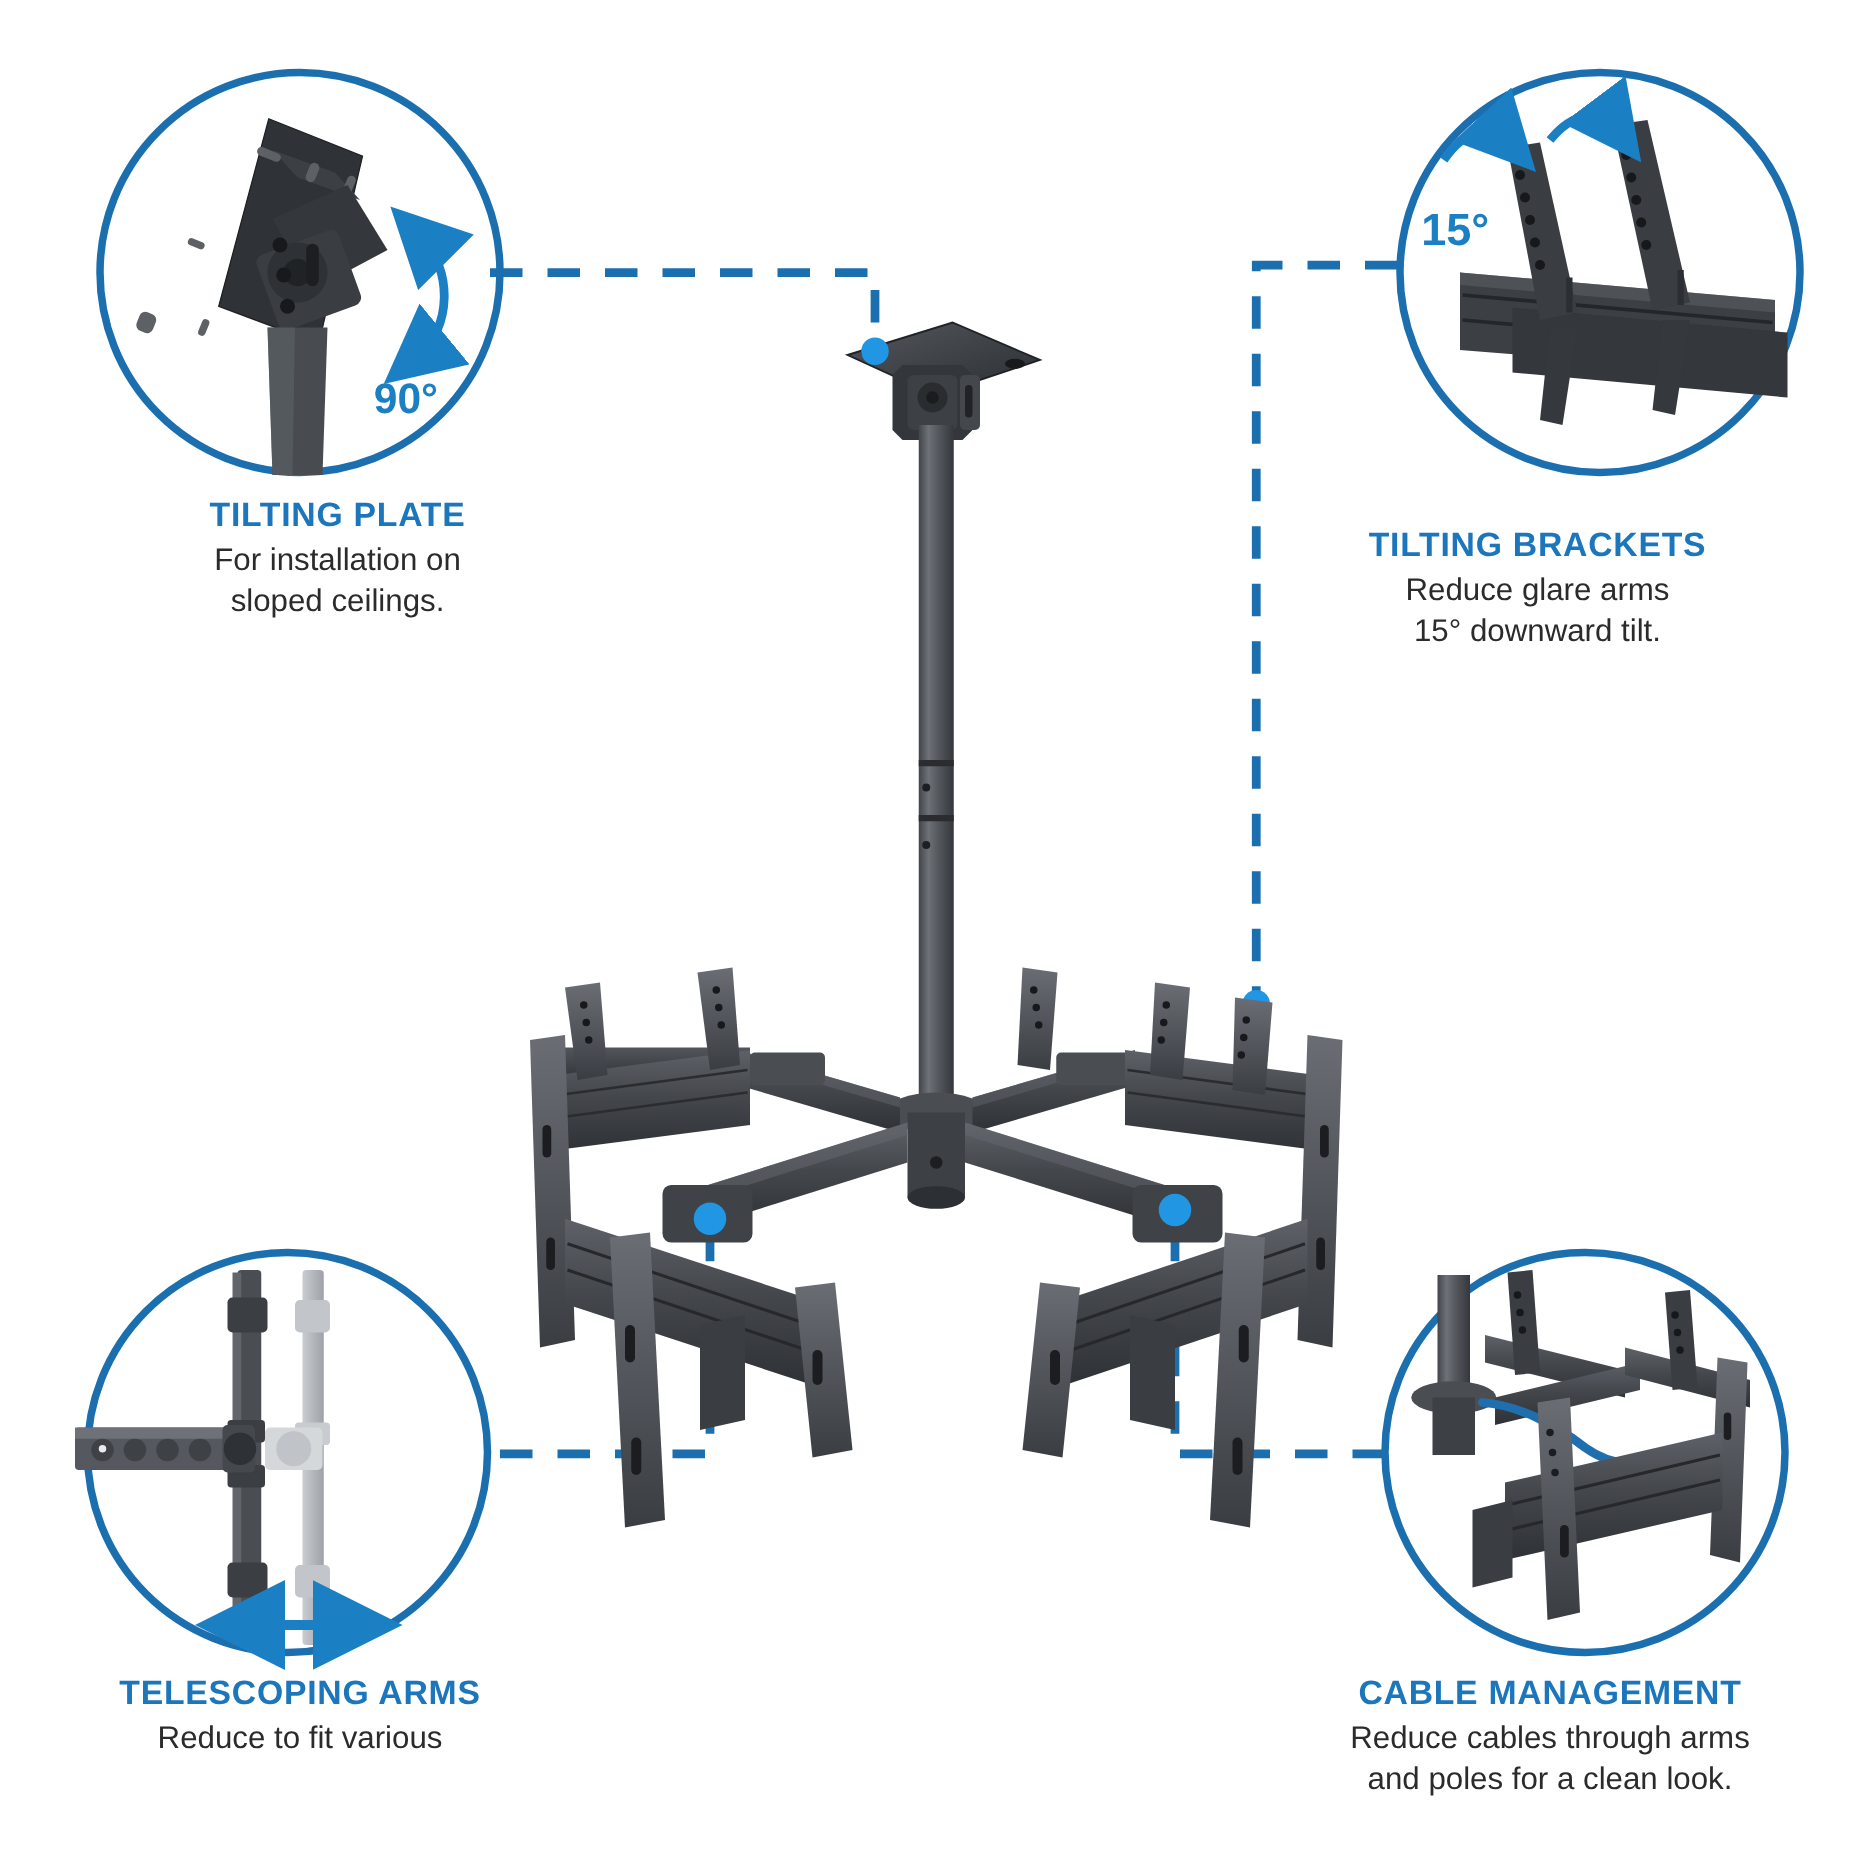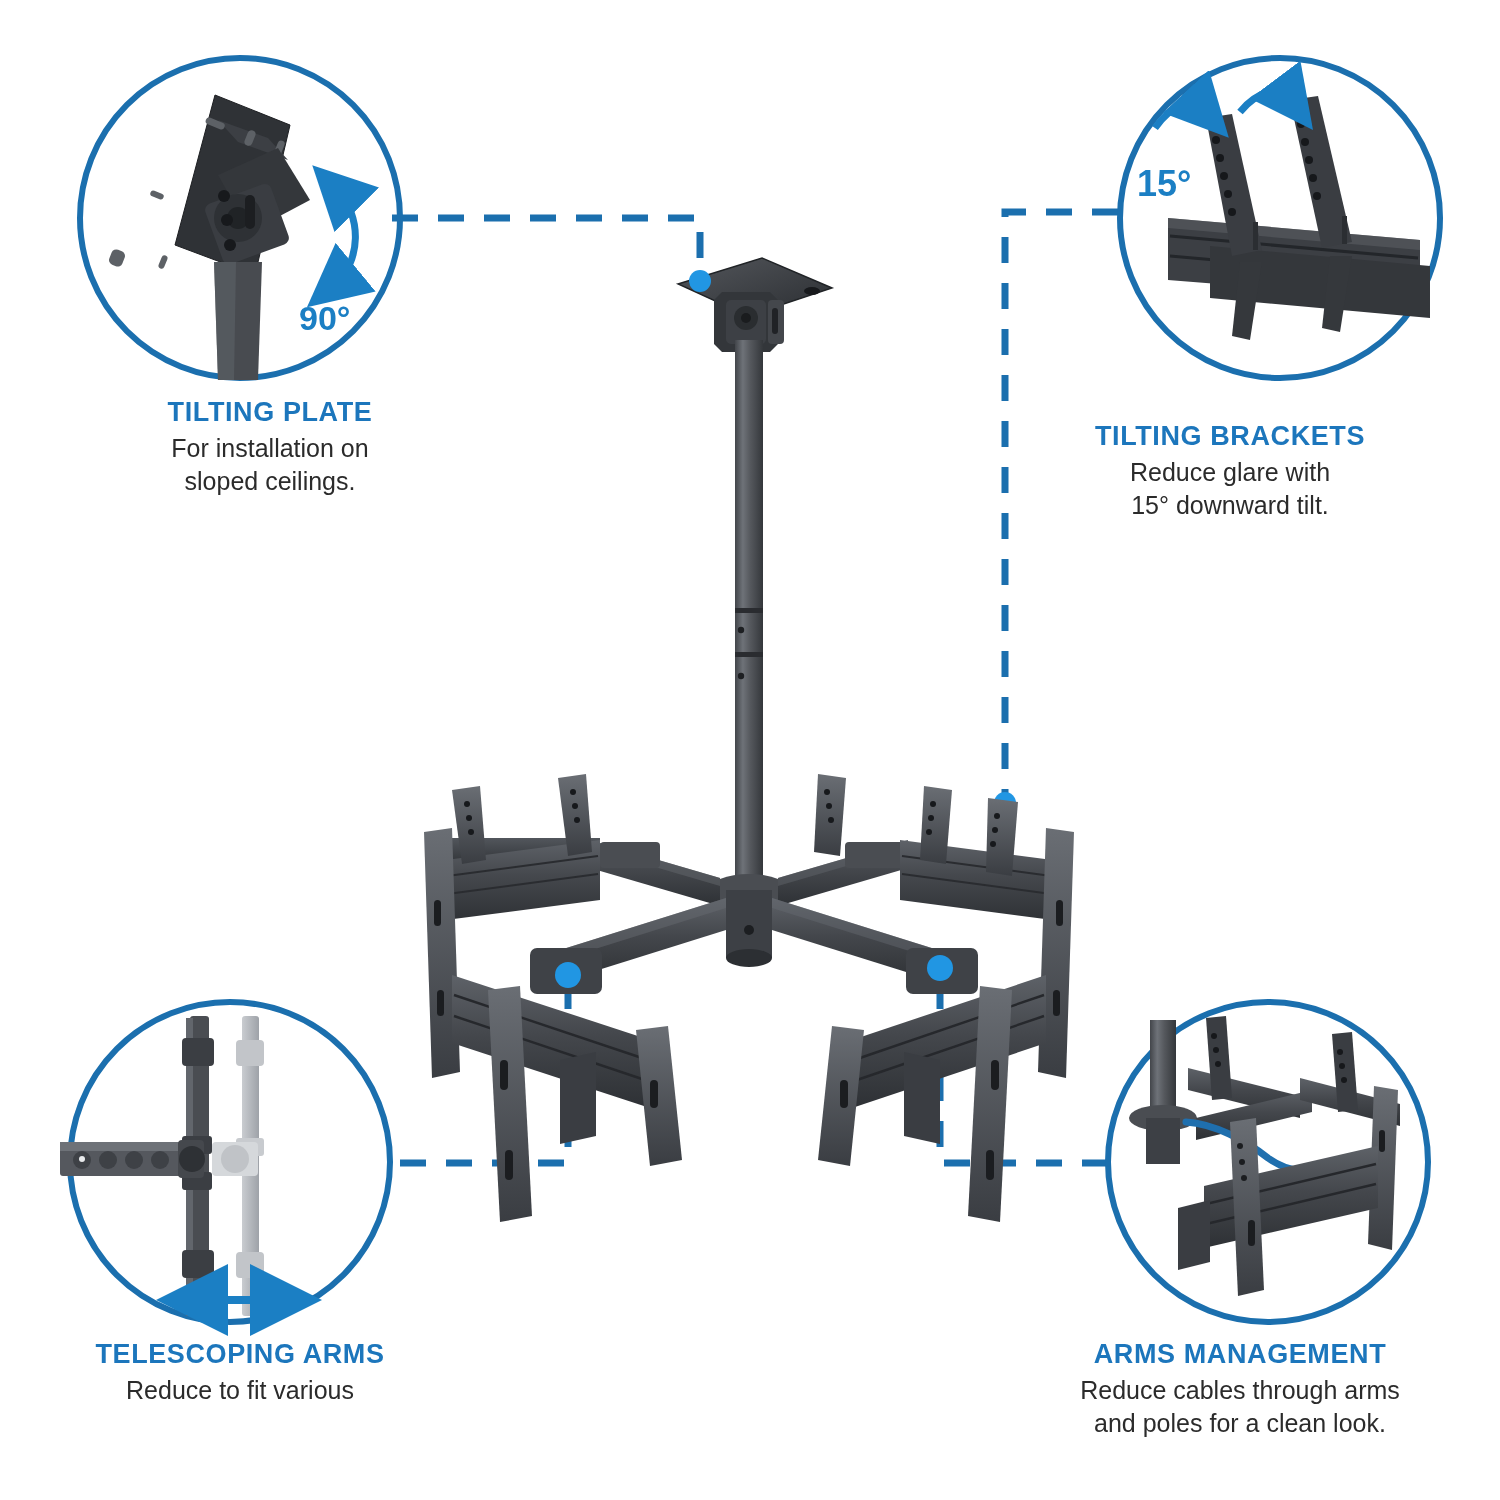--- a/index.html
+++ b/index.html
@@ -375,28 +375,28 @@
   </svg>
 
   <div class="callout-text tl-text">
     <p class="callout-title">TILTING PLATE</p>
     <p class="callout-desc">For installation on</p>
     <p class="callout-desc">sloped ceilings.</p>
   </div>
 
   <div class="callout-text tr-text">
     <p class="callout-title">TILTING BRACKETS</p>
-    <p class="callout-desc">Reduce glare with</p>
+    <p class="callout-desc">Reduce glare arms</p>
     <p class="callout-desc">15° downward tilt.</p>
   </div>
 
   <div class="callout-text bl-text">
     <p class="callout-title">TELESCOPING ARMS</p>
     <p class="callout-desc">Reduce to fit various</p>
   </div>
 
   <div class="callout-text br-text">
-    <p class="callout-title">ARMS MANAGEMENT</p>
+    <p class="callout-title">CABLE MANAGEMENT</p>
     <p class="callout-desc">Reduce cables through arms</p>
     <p class="callout-desc">and poles for a clean look.</p>
   </div>
 
 </div>
 
 </body></html>

